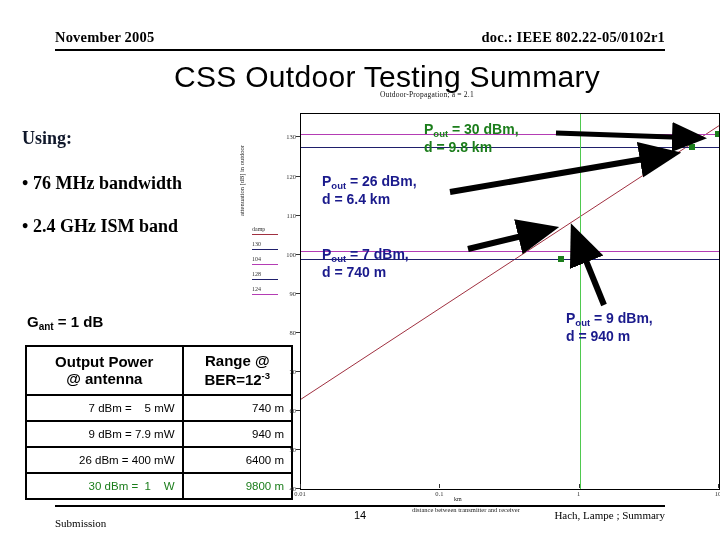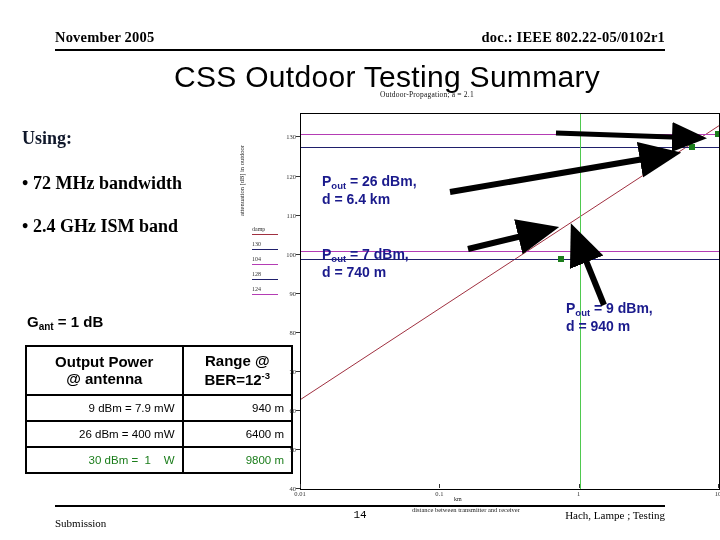--- a/index.html
+++ b/index.html
@@ -91,52 +91,52 @@
 
   
   .callout{position:absolute;font-family:"Liberation Sans",sans-serif;font-weight:bold;
     font-size:14px;line-height:1.28;white-space:nowrap;}
   .callout sub{font-size:9.5px;vertical-align:baseline;position:relative;top:3px;}
   .callout.green{color:#1b7d1b;}
   .callout.navy{color:#1a1a8c;}
   #callout-30{left:424px;top:121px;}
   #callout-26{left:322px;top:173px;}
   #callout-7{left:322px;top:246px;}
-  #callout-9{left:566px;top:300px;}
+  #callout-9{left:566px;top:310px;}
 
   #arrows{position:absolute;left:0;top:0;width:720px;height:540px;pointer-events:none;}
 
   
   #footer{position:absolute;left:55px;top:505px;width:610px;height:30px;}
   #footer .ftr-rule{position:absolute;left:0;top:0;width:610px;height:0;
     border-top:2.2px solid #000;}
   #footer .ftr-left{position:absolute;left:0;top:12px;font-family:"Liberation Serif",serif;
     font-size:11px;color:#000;}
   #footer .ftr-center{position:absolute;left:0;right:0;top:4px;text-align:center;
-    font-family:Liberation Mono, monospace;font-size:11px;color:#000;}
+    font-family:Liberation Sans, sans-serif;font-size:11px;color:#000;}
   #footer .ftr-right{position:absolute;right:0;top:4px;font-family:"Liberation Serif",serif;
     font-size:11px;color:#000;white-space:nowrap;}
 </style>
 </head>
 <body>
 
 <div class="slide">
 
   <div id="header">
     <div class="hdr-left">November 2005</div>
     <div class="hdr-right">doc.: IEEE 802.22-05/0102r1</div>
     <div class="hdr-rule"></div>
   </div>
 
   <div id="slide-title">CSS Outdoor Testing Summary</div>
 
   <div id="using-label">Using:</div>
 
   <div class="bullet-line" id="bullet-0">
-    <span class="bullet-dot">•</span><span>72 MHz  bandwidth</span>
+    <span class="bullet-dot">•</span><span>76 MHz  bandwidth</span>
   </div>
   <div class="bullet-line" id="bullet-1">
     <span class="bullet-dot">•</span><span>2.4 GHz  ISM band</span>
   </div>
 
   <div id="gant">
     <span>G</span><sub>ant</sub><span> = 1 dB</span>
   </div>
 
   <table id="range-table">
@@ -146,20 +146,24 @@
           <span>Output Power</span><br>
           <span>@ antenna</span>
         </th>
         <th class="col-range">
           <span>Range @</span><br>
           <span>BER=12</span><sup>-3</sup>
         </th>
       </tr>
     </thead>
     <tbody id="table-body">
+        <tr>
+          <td class="col-power">7 dBm =    5 mW</td>
+          <td class="col-range">740 m</td>
+        </tr>
         <tr>
           <td class="col-power">9 dBm = 7.9 mW</td>
           <td class="col-range">940 m</td>
         </tr>
         <tr>
           <td class="col-power">26 dBm = 400 mW</td>
           <td class="col-range">6400 m</td>
         </tr>
         <tr class="green-row">
           <td class="col-power">30 dBm =  1    W</td>
@@ -235,20 +239,24 @@
       <div class="xtick" style="left: 68px;">0.01</div>
       <div class="xtick-mark" style="left: 68px;"></div>
       <div class="xtick" style="left: 207.333px;">0.1</div>
       <div class="xtick-mark" style="left: 207.333px;"></div>
       <div class="xtick" style="left: 346.667px;">1</div>
       <div class="xtick-mark" style="left: 346.667px;"></div>
       <div class="xtick" style="left: 486px;">10</div>
       <div class="xtick-mark" style="left: 486px;"></div>
     </div>
 
+  <div class="callout green" id="callout-30">
+    <span>P</span><sub>out</sub><span> = 30 dBm,</span><br>
+    <span>d = 9.8 km</span>
+  </div>
   <div class="callout navy" id="callout-26">
     <span>P</span><sub>out</sub><span> = 26 dBm,</span><br>
     <span>d = 6.4 km</span>
   </div>
   <div class="callout navy" id="callout-7">
     <span>P</span><sub>out</sub><span> = 7 dBm,</span><br>
     <span>d = 740 m</span>
   </div>
   <div class="callout navy" id="callout-9">
     <span>P</span><sub>out</sub><span> = 9 dBm,</span><br>
@@ -264,16 +272,16 @@
     <path d="M556,133 L700,138" stroke="#000" stroke-width="5" fill="none" marker-end="url(#ah)"></path>
     <path d="M450,192 L673,154" stroke="#000" stroke-width="6" fill="none" marker-end="url(#ah)"></path>
     <path d="M468,249 L551,229" stroke="#000" stroke-width="6" fill="none" marker-end="url(#ah)"></path>
     <path d="M604,305 L574,231" stroke="#000" stroke-width="6" fill="none" marker-end="url(#ah)"></path>
   </svg>
 
   <div id="footer">
     <div class="ftr-rule"></div>
     <div class="ftr-left">Submission</div>
     <div class="ftr-center">14</div>
-    <div class="ftr-right">Hach, Lampe ; Testing</div>
+    <div class="ftr-right">Hach, Lampe ; Summary</div>
   </div>
 
 </div>
 
 </body></html>

